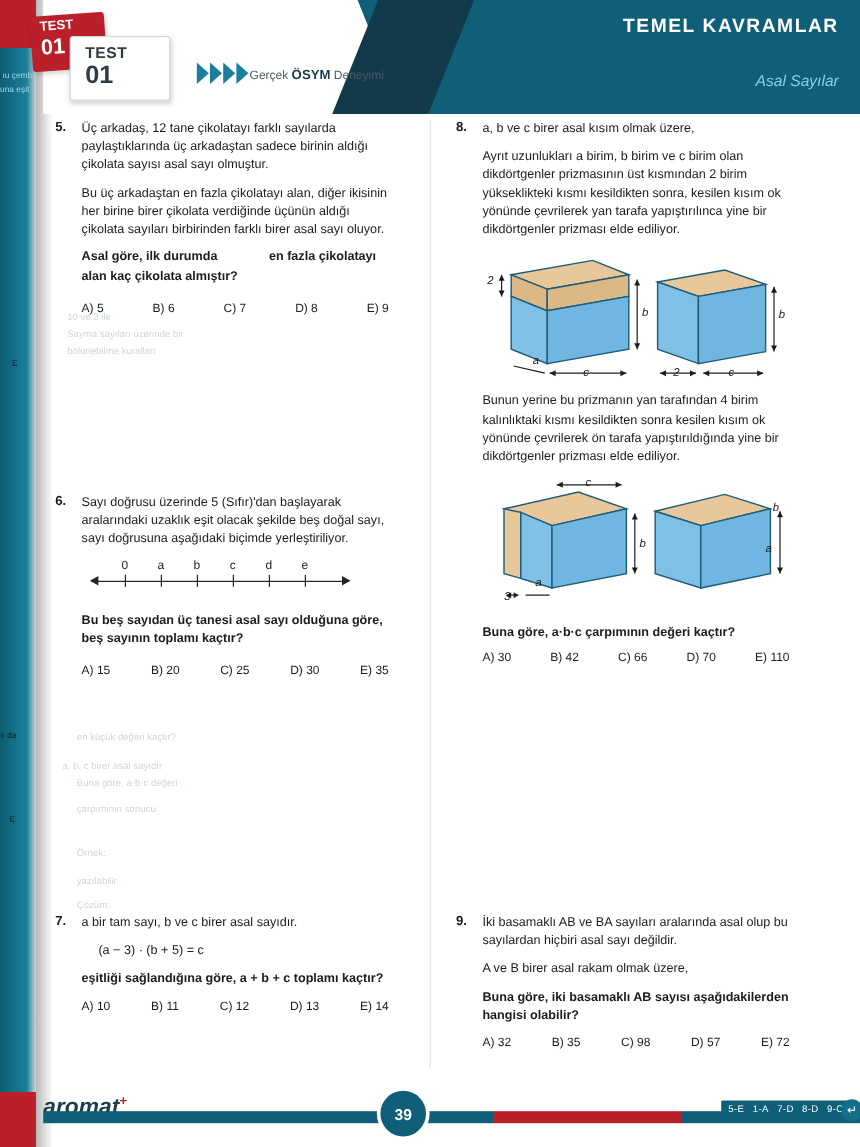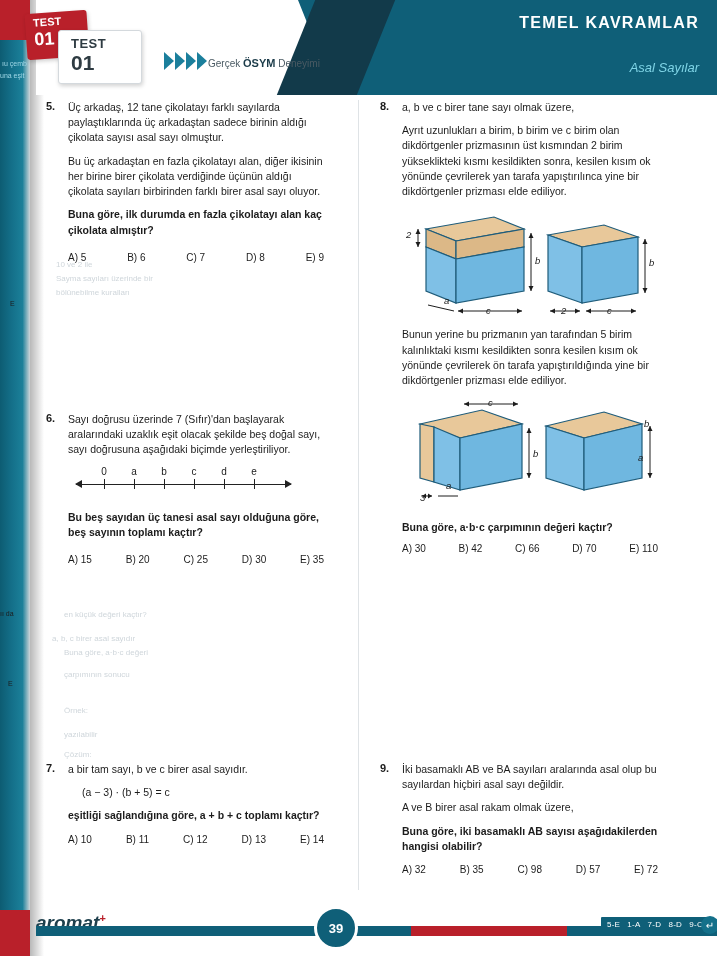--- a/index.html
+++ b/index.html
@@ -74,21 +74,21 @@
   
   .col{position:absolute;top:100px;width:278px;}
   .col-left{left:46px;}
   .col-right{left:380px;}
   .divider{position:absolute;left:358px;top:100px;width:1px;height:790px;background:#dfe3e6;}
   .q{position:relative;margin-bottom:14px;}
   .qnum{position:absolute;left:0;top:0;font-weight:bold;font-size:11px;color:#1c1c1c;}
   .qbody{margin-left:22px;font-size:10.5px;line-height:1.45;color:#1c1c1c;}
   .qbody p{margin:0 0 8px 0;}
   .qbody .bold{font-weight:bold;}
-  .u{}
+  .u{margin-left:40px;}
   .opts{margin-left:22px;display:flex;justify-content:space-between;font-size:10px;margin-top:6px;color:#1c1c1c;}
   .opts span{white-space:nowrap;}
   
   .numline{margin-left:30px;margin-top:10px;position:relative;height:34px;width:215px;}
   .nl-axis{position:absolute;left:0;top:16px;width:215px;height:1px;background:#222;}
   .nl-arrow-l{position:absolute;left:-1px;top:12px;width:0;height:0;border-right:7px solid #222;border-top:4.5px solid transparent;border-bottom:4.5px solid transparent;}
   .nl-arrow-r{position:absolute;right:-1px;top:12px;width:0;height:0;border-left:7px solid #222;border-top:4.5px solid transparent;border-bottom:4.5px solid transparent;}
   .nl-tick{position:absolute;top:11px;width:1px;height:10px;background:#222;}
   .nl-lab{position:absolute;top:-2px;font-size:10px;color:#1c1c1c;transform:translateX(-50%);}
   
@@ -168,41 +168,41 @@
 
   <div class="divider"></div>
 
   <div class="col col-left">
 
     <div class="q">
       <div class="qnum">5.</div>
       <div class="qbody">
         <p>Üç arkadaş, 12 tane çikolatayı farklı sayılarda paylaştıklarında üç arkadaştan sadece birinin aldığı çikolata sayısı asal sayı olmuştur.</p>
         <p>Bu üç arkadaştan en fazla çikolatayı alan, diğer ikisinin her birine birer çikolata verdiğinde üçünün aldığı çikolata sayıları birbirinden farklı birer asal sayı oluyor.</p>
-        <p class="bold"><span>Buna göre, ilk durumda </span><span class="u">en fazla</span><span> çikolatayı alan kaç çikolata almıştır?</span></p>
+        <p class="bold"><span>Asal göre, ilk durumda </span><span class="u">en fazla</span><span> çikolatayı alan kaç çikolata almıştır?</span></p>
       </div>
       <div class="opts" style="margin-top:14px;">
         <span>A) 5</span>
         <span>B) 6</span>
         <span>C) 7</span>
         <span>D) 8</span>
         <span>E) 9</span>
       </div>
     </div>
 
     <div style="position:absolute;left:0px;top:160px;width:278px;height:70px;">
       <div class="ghost" style="left:10px;top:0px;">10 ve 2 ile</div>
       <div class="ghost" style="left:10px;top:14px;">Sayma sayıları üzerinde bir</div>
       <div class="ghost" style="left:10px;top:28px;">bölünebilme kuralları</div>
     </div>
 
     <div class="q" style="position:absolute;top:312px;left:0;width:278px;">
       <div class="qnum">6.</div>
       <div class="qbody">
-        <p>Sayı doğrusu üzerinde 7 (Sıfır)'dan başlayarak aralarındaki uzaklık eşit olacak şekilde beş doğal sayı, sayı doğrusuna aşağıdaki biçimde yerleştiriliyor.</p>
+        <p>Sayı doğrusu üzerinde 5 (Sıfır)'dan başlayarak aralarındaki uzaklık eşit olacak şekilde beş doğal sayı, sayı doğrusuna aşağıdaki biçimde yerleştiriliyor.</p>
       </div>
       <div class="numline">
         <div class="nl-axis"></div>
         <div class="nl-arrow-l"></div>
         <div class="nl-arrow-r"></div>
         <div class="nl-tick" style="left:28px;"></div>
         <div class="nl-tick" style="left:58px;"></div>
         <div class="nl-tick" style="left:88px;"></div>
         <div class="nl-tick" style="left:118px;"></div>
         <div class="nl-tick" style="left:148px;"></div>
@@ -251,21 +251,21 @@
         <span>E) 14</span>
       </div>
     </div>
   </div>
 
   <div class="col col-right">
 
     <div class="q">
       <div class="qnum">8.</div>
       <div class="qbody">
-        <p>a, b ve c birer tane sayı olmak üzere,</p>
+        <p>a, b ve c birer asal kısım olmak üzere,</p>
         <p>Ayrıt uzunlukları a birim, b birim ve c birim olan dikdörtgenler prizmasının üst kısmından 2 birim yükseklikteki kısmı kesildikten sonra, kesilen kısım ok yönünde çevrilerek yan tarafa yapıştırılınca yine bir dikdörtgenler prizması elde ediliyor.</p>
       </div>
 
       <div class="fig" style="height:110px;width:260px;">
         <svg width="260" height="110">
 
           <polygon points="28,22 96,10 126,22 58,34" fill="#e8c89a" stroke="#1f5c7a" stroke-width="1.2"></polygon>
           <polygon points="28,22 58,34 58,52 28,40" fill="#dcb887" stroke="#1f5c7a" stroke-width="1.2"></polygon>
           <polygon points="58,34 126,22 126,40 58,52" fill="#dcb887" stroke="#1f5c7a" stroke-width="1.2"></polygon>
           <polygon points="28,40 58,52 58,96 28,84" fill="#7fc0e6" stroke="#1f5c7a" stroke-width="1.2"></polygon>
@@ -303,21 +303,21 @@
         <div class="lbl" style="left:8px;top:22px;">2</div>
         <div class="lbl" style="left:137px;top:48px;">b</div>
         <div class="lbl" style="left:88px;top:98px;">c</div>
         <div class="lbl" style="left:46px;top:88px;">a</div>
         <div class="lbl" style="left:163px;top:98px;">2</div>
         <div class="lbl" style="left:209px;top:98px;">c</div>
         <div class="lbl" style="left:251px;top:50px;">b</div>
       </div>
 
       <div class="qbody" style="margin-top:4px;">
-        <p>Bunun yerine bu prizmanın yan tarafından 5 birim kalınlıktaki kısmı kesildikten sonra kesilen kısım ok yönünde çevrilerek ön tarafa yapıştırıldığında yine bir dikdörtgenler prizması elde ediliyor.</p>
+        <p>Bunun yerine bu prizmanın yan tarafından 4 birim kalınlıktaki kısmı kesildikten sonra kesilen kısım ok yönünde çevrilerek ön tarafa yapıştırıldığında yine bir dikdörtgenler prizması elde ediliyor.</p>
       </div>
 
       <div class="fig" style="height:110px;width:260px;">
         <svg width="260" height="110">
 
           <polygon points="22,28 84,14 124,28 62,42" fill="#e8c89a" stroke="#1f5c7a" stroke-width="1.2"></polygon>
           <polygon points="22,28 36,31 36,86 22,82" fill="#e8c89a" stroke="#1f5c7a" stroke-width="1.2"></polygon>
           <polygon points="36,31 62,42 62,94 36,86" fill="#7fc0e6" stroke="#1f5c7a" stroke-width="1.2"></polygon>
           <polygon points="62,42 124,28 124,82 62,94" fill="#6fb7e0" stroke="#1f5c7a" stroke-width="1.2"></polygon>
 

